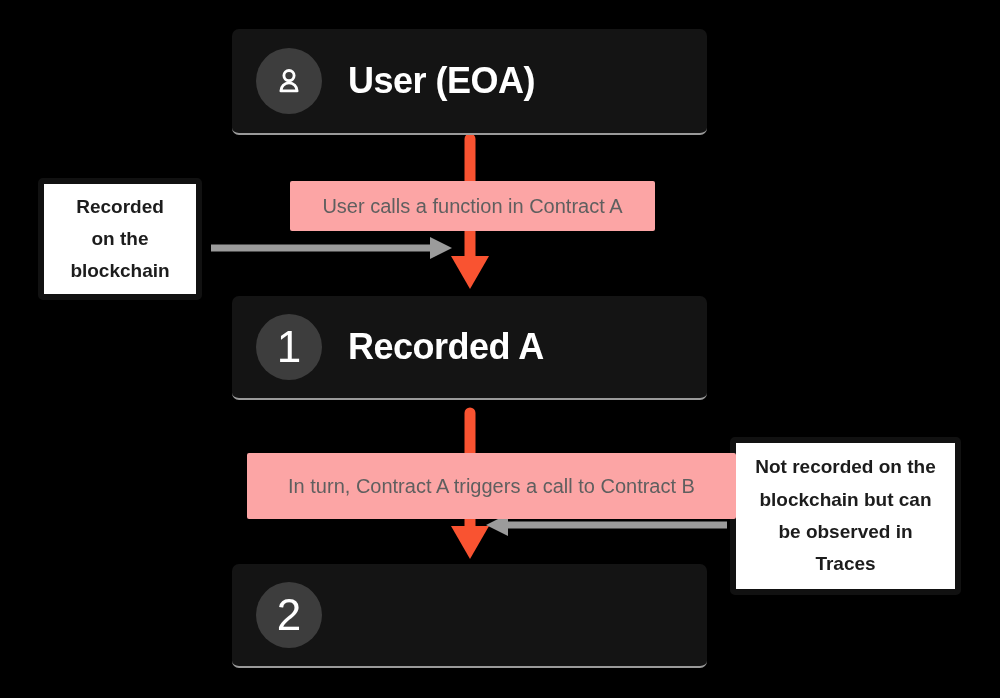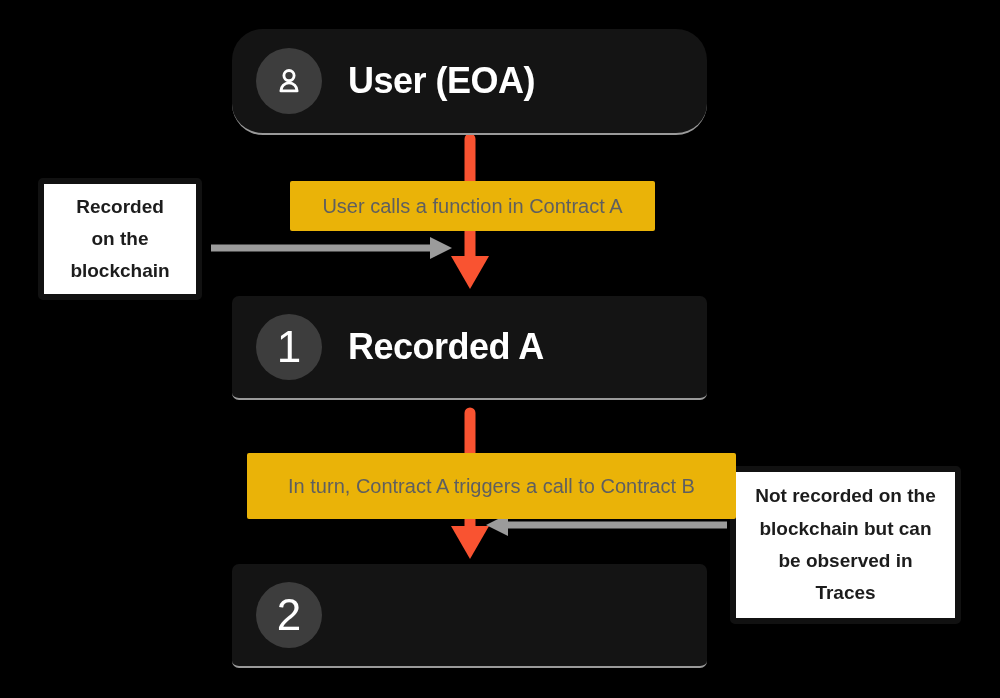--- a/index.html
+++ b/index.html
@@ -28,21 +28,21 @@
     background: #141414;
     border-radius: 7px;
     border-bottom: 2px solid #9a9a9a;
     box-sizing: border-box;
     display: flex;
     align-items: center;
     padding-left: 24px;
     gap: 26px;
     z-index: 2;
   }
-  .node-user    { left: 232px; top: 29px; border-radius: 31px;  }
+  .node-user    { left: 232px; top: 29px;  }
   .node-a       { left: 232px; top: 296px; height: 104px; }
   .node-b       { left: 232px; top: 564px; height: 104px; }
   .node-circle {
     width: 66px;
     height: 66px;
     border-radius: 50%;
     background: #3d3d3d;
     display: flex;
     align-items: center;
     justify-content: center;
@@ -55,21 +55,21 @@
     line-height: 1;
   }
   .node-title {
     color: #ffffff;
     font-size: 36px;
     font-weight: 700;
     letter-spacing: -0.5px;
   }
   .edge-label {
     position: absolute;
-    background: #eab308;
+    background: #fca5a5;
     color: #5f5f5f;
     font-size: 20px;
     display: flex;
     align-items: center;
     justify-content: center;
     text-align: center;
     border-radius: 2px;
     z-index: 3;
   }
   .edge-label-1 { left: 290px; top: 181px; width: 365px; height: 50px; }
@@ -85,21 +85,21 @@
     font-weight: 700;
     line-height: 1.7;
     text-align: center;
     white-space: pre-line;
     display: flex;
     align-items: center;
     justify-content: center;
     z-index: 2;
   }
   .note-left  { left: 38px;  top: 178px; width: 164px; height: 122px; text-align: center; }
-  .note-right { left: 730px; top: 437px; width: 231px; height: 158px; margin-top: 29px; }
+  .note-right { left: 730px; top: 437px; width: 231px; height: 158px; }
 </style>
 </head>
 <body>
 
 <div class="stage">
 
   <svg class="arrow-layer" viewBox="0 0 1000 698" xmlns="http://www.w3.org/2000/svg">
     <g>
       <line x1="470" y1="139" x2="470" y2="258" stroke="#F95331" stroke-width="11" stroke-linecap="round"></line>
       <polygon points="451,256 489,256 470,289" fill="#F95331"></polygon>

